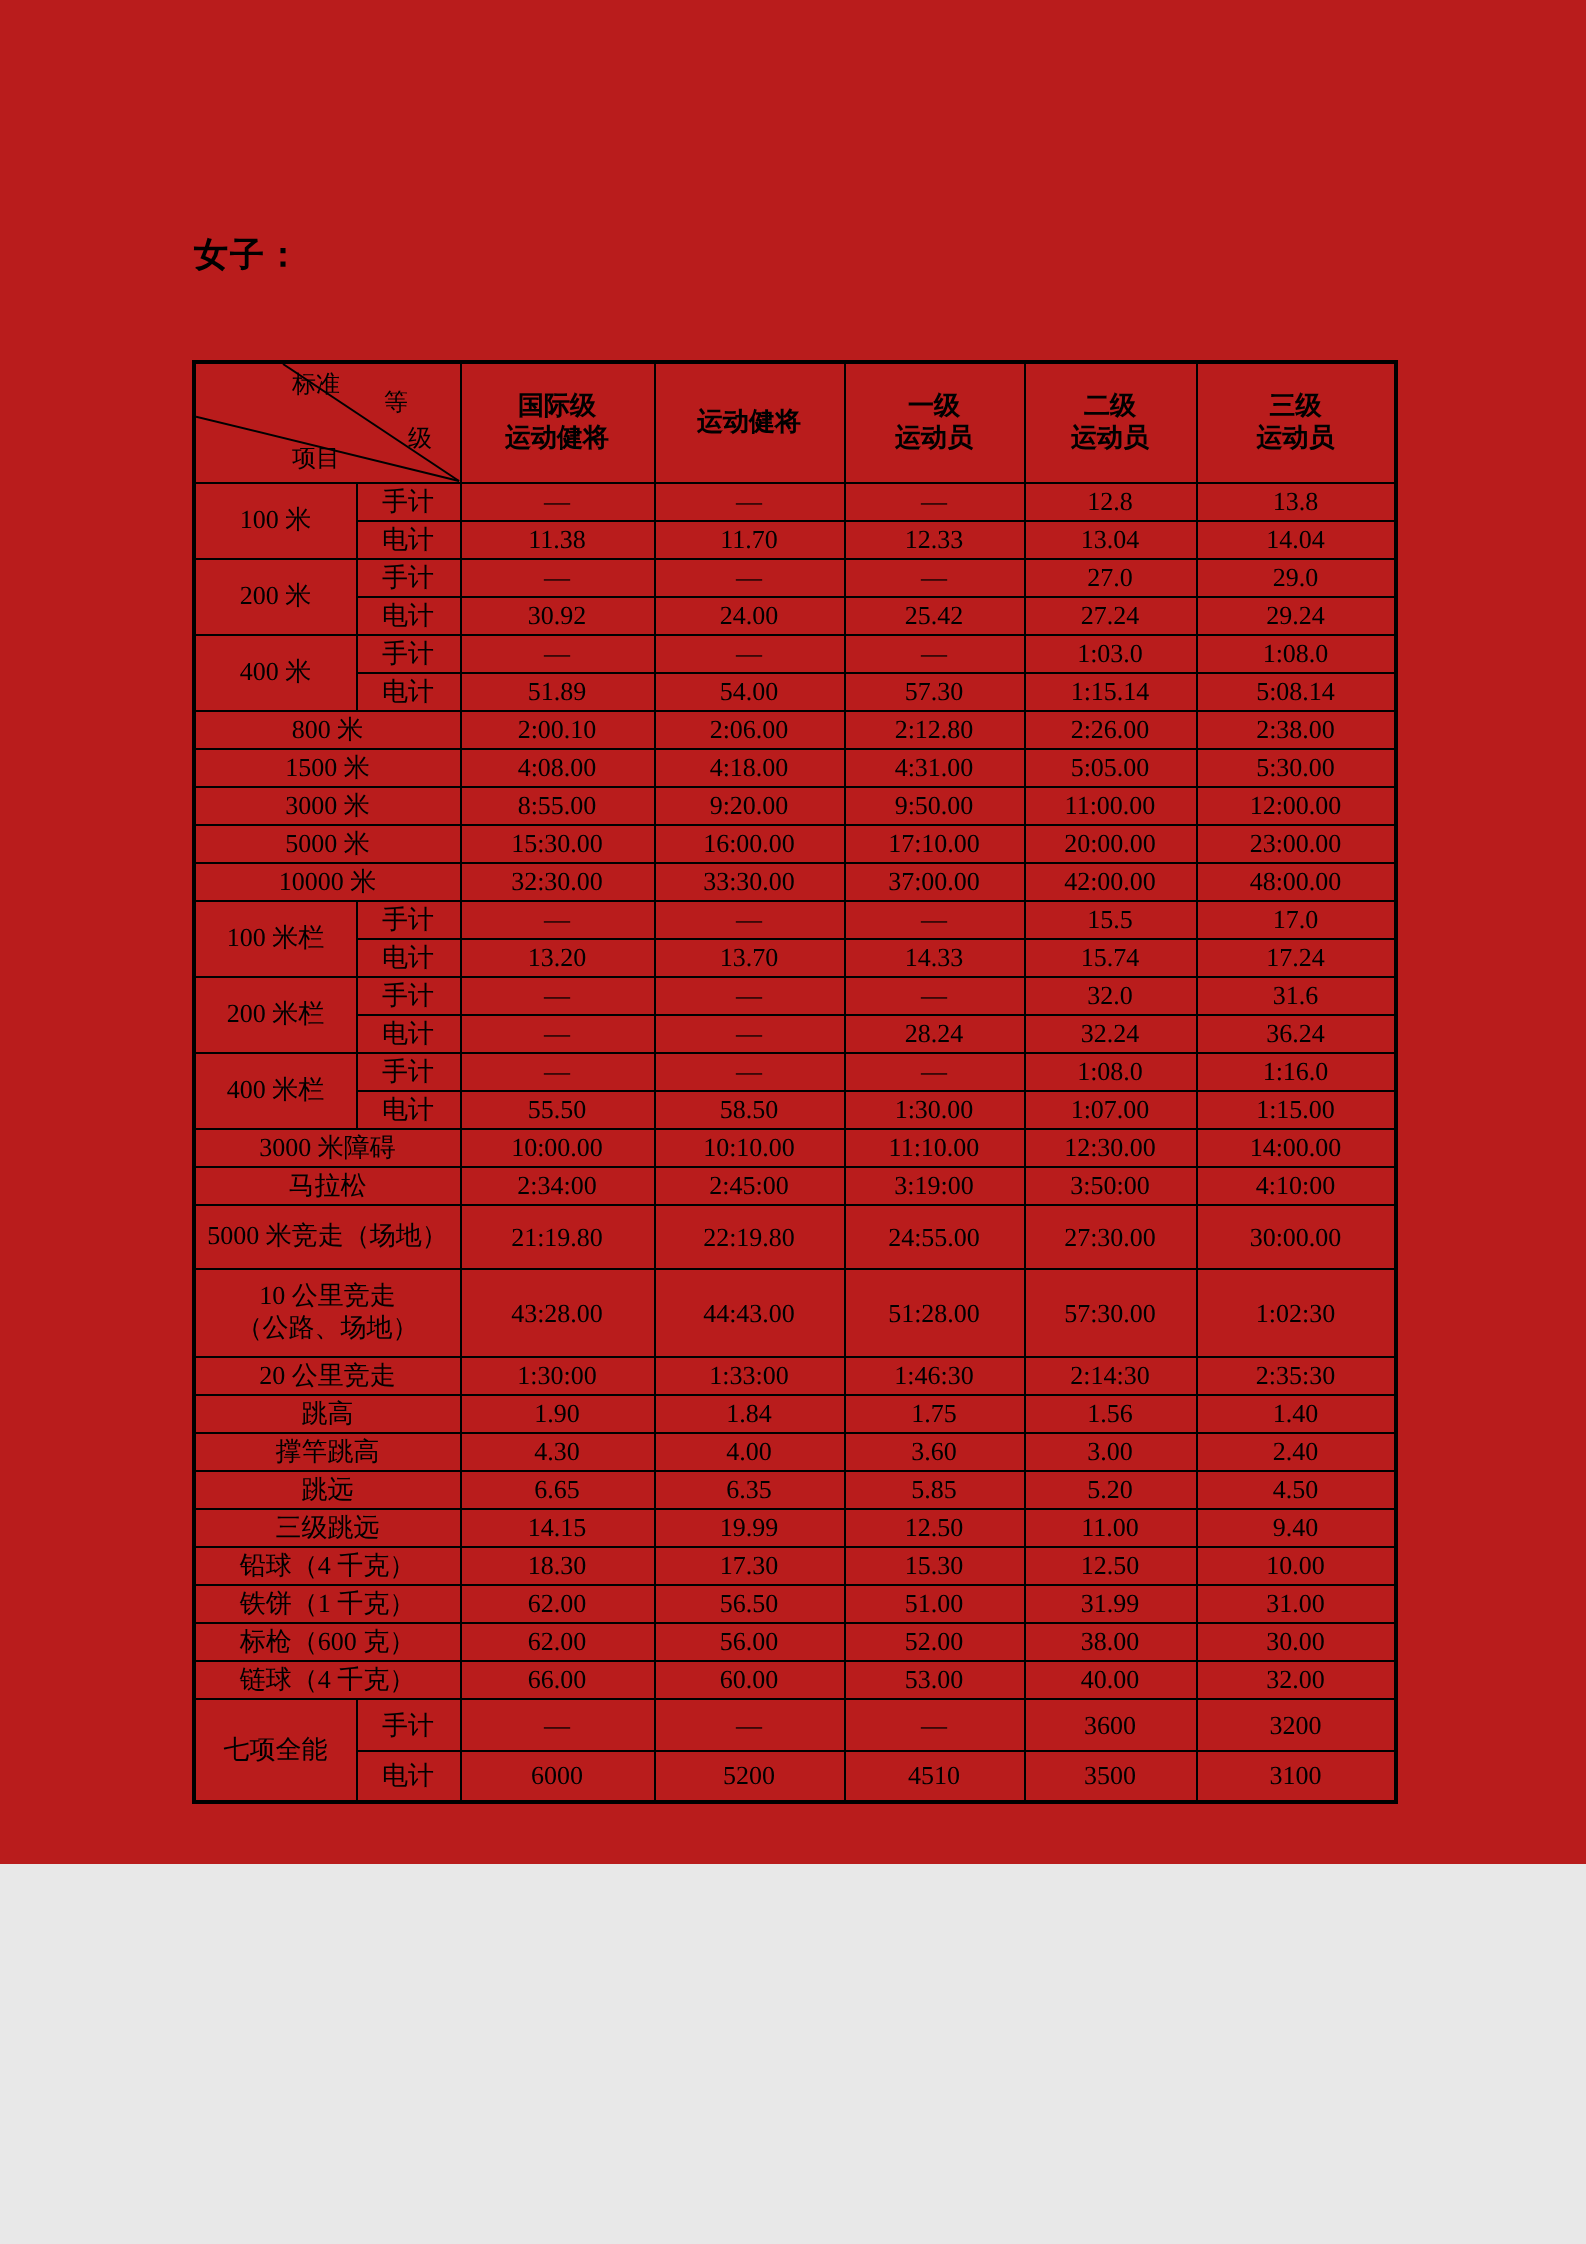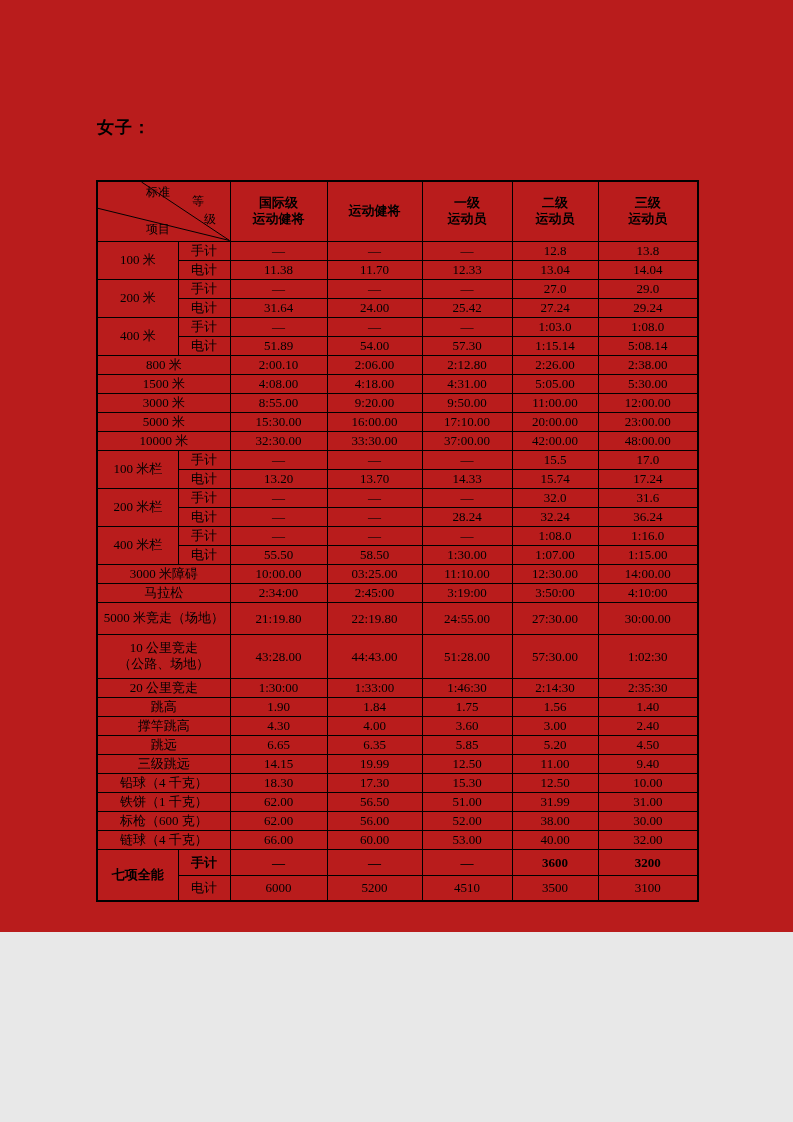--- a/index.html
+++ b/index.html
@@ -128,21 +128,21 @@
           <td class="item-label" rowspan="2">200 米</td>
           <td class="sub-label">手计</td>
           <td class="val">—</td>
           <td class="val">—</td>
           <td class="val">—</td>
           <td class="val">27.0</td>
           <td class="val">29.0</td>
         </tr>
         <tr>
           <td class="sub-label">电计</td>
-          <td class="val">31.64</td>
+          <td class="val">30.92</td>
           <td class="val">24.00</td>
           <td class="val">25.42</td>
           <td class="val">27.24</td>
           <td class="val">29.24</td>
         </tr>
         <tr>
           <td class="item-label" rowspan="2">400 米</td>
           <td class="sub-label">手计</td>
           <td class="val">—</td>
           <td class="val">—</td>
@@ -245,21 +245,21 @@
           <td class="sub-label">电计</td>
           <td class="val">55.50</td>
           <td class="val">58.50</td>
           <td class="val">1:30.00</td>
           <td class="val">1:07.00</td>
           <td class="val">1:15.00</td>
         </tr>
         <tr>
           <td class="item-label" colspan="2">3000 米障碍</td>
           <td class="val">10:00.00</td>
-          <td class="val">03:25.00</td>
+          <td class="val">10:10.00</td>
           <td class="val">11:10.00</td>
           <td class="val">12:30.00</td>
           <td class="val">14:00.00</td>
         </tr>
         <tr>
           <td class="item-label" colspan="2">马拉松</td>
           <td class="val">2:34:00</td>
           <td class="val">2:45:00</td>
           <td class="val">3:19:00</td>
           <td class="val">3:50:00</td>
@@ -349,21 +349,21 @@
           <td class="val">30.00</td>
         </tr>
         <tr>
           <td class="item-label" colspan="2">链球（4 千克）</td>
           <td class="val">66.00</td>
           <td class="val">60.00</td>
           <td class="val">53.00</td>
           <td class="val">40.00</td>
           <td class="val">32.00</td>
         </tr>
-        <tr style="height: 26px; font-weight: bold;">
+        <tr style="height: 26px;">
           <td class="item-label" rowspan="2">七项全能</td>
           <td class="sub-label">手计</td>
           <td class="val">—</td>
           <td class="val">—</td>
           <td class="val">—</td>
           <td class="val">3600</td>
           <td class="val">3200</td>
         </tr>
         <tr style="height: 26px;">
           <td class="sub-label">电计</td>

